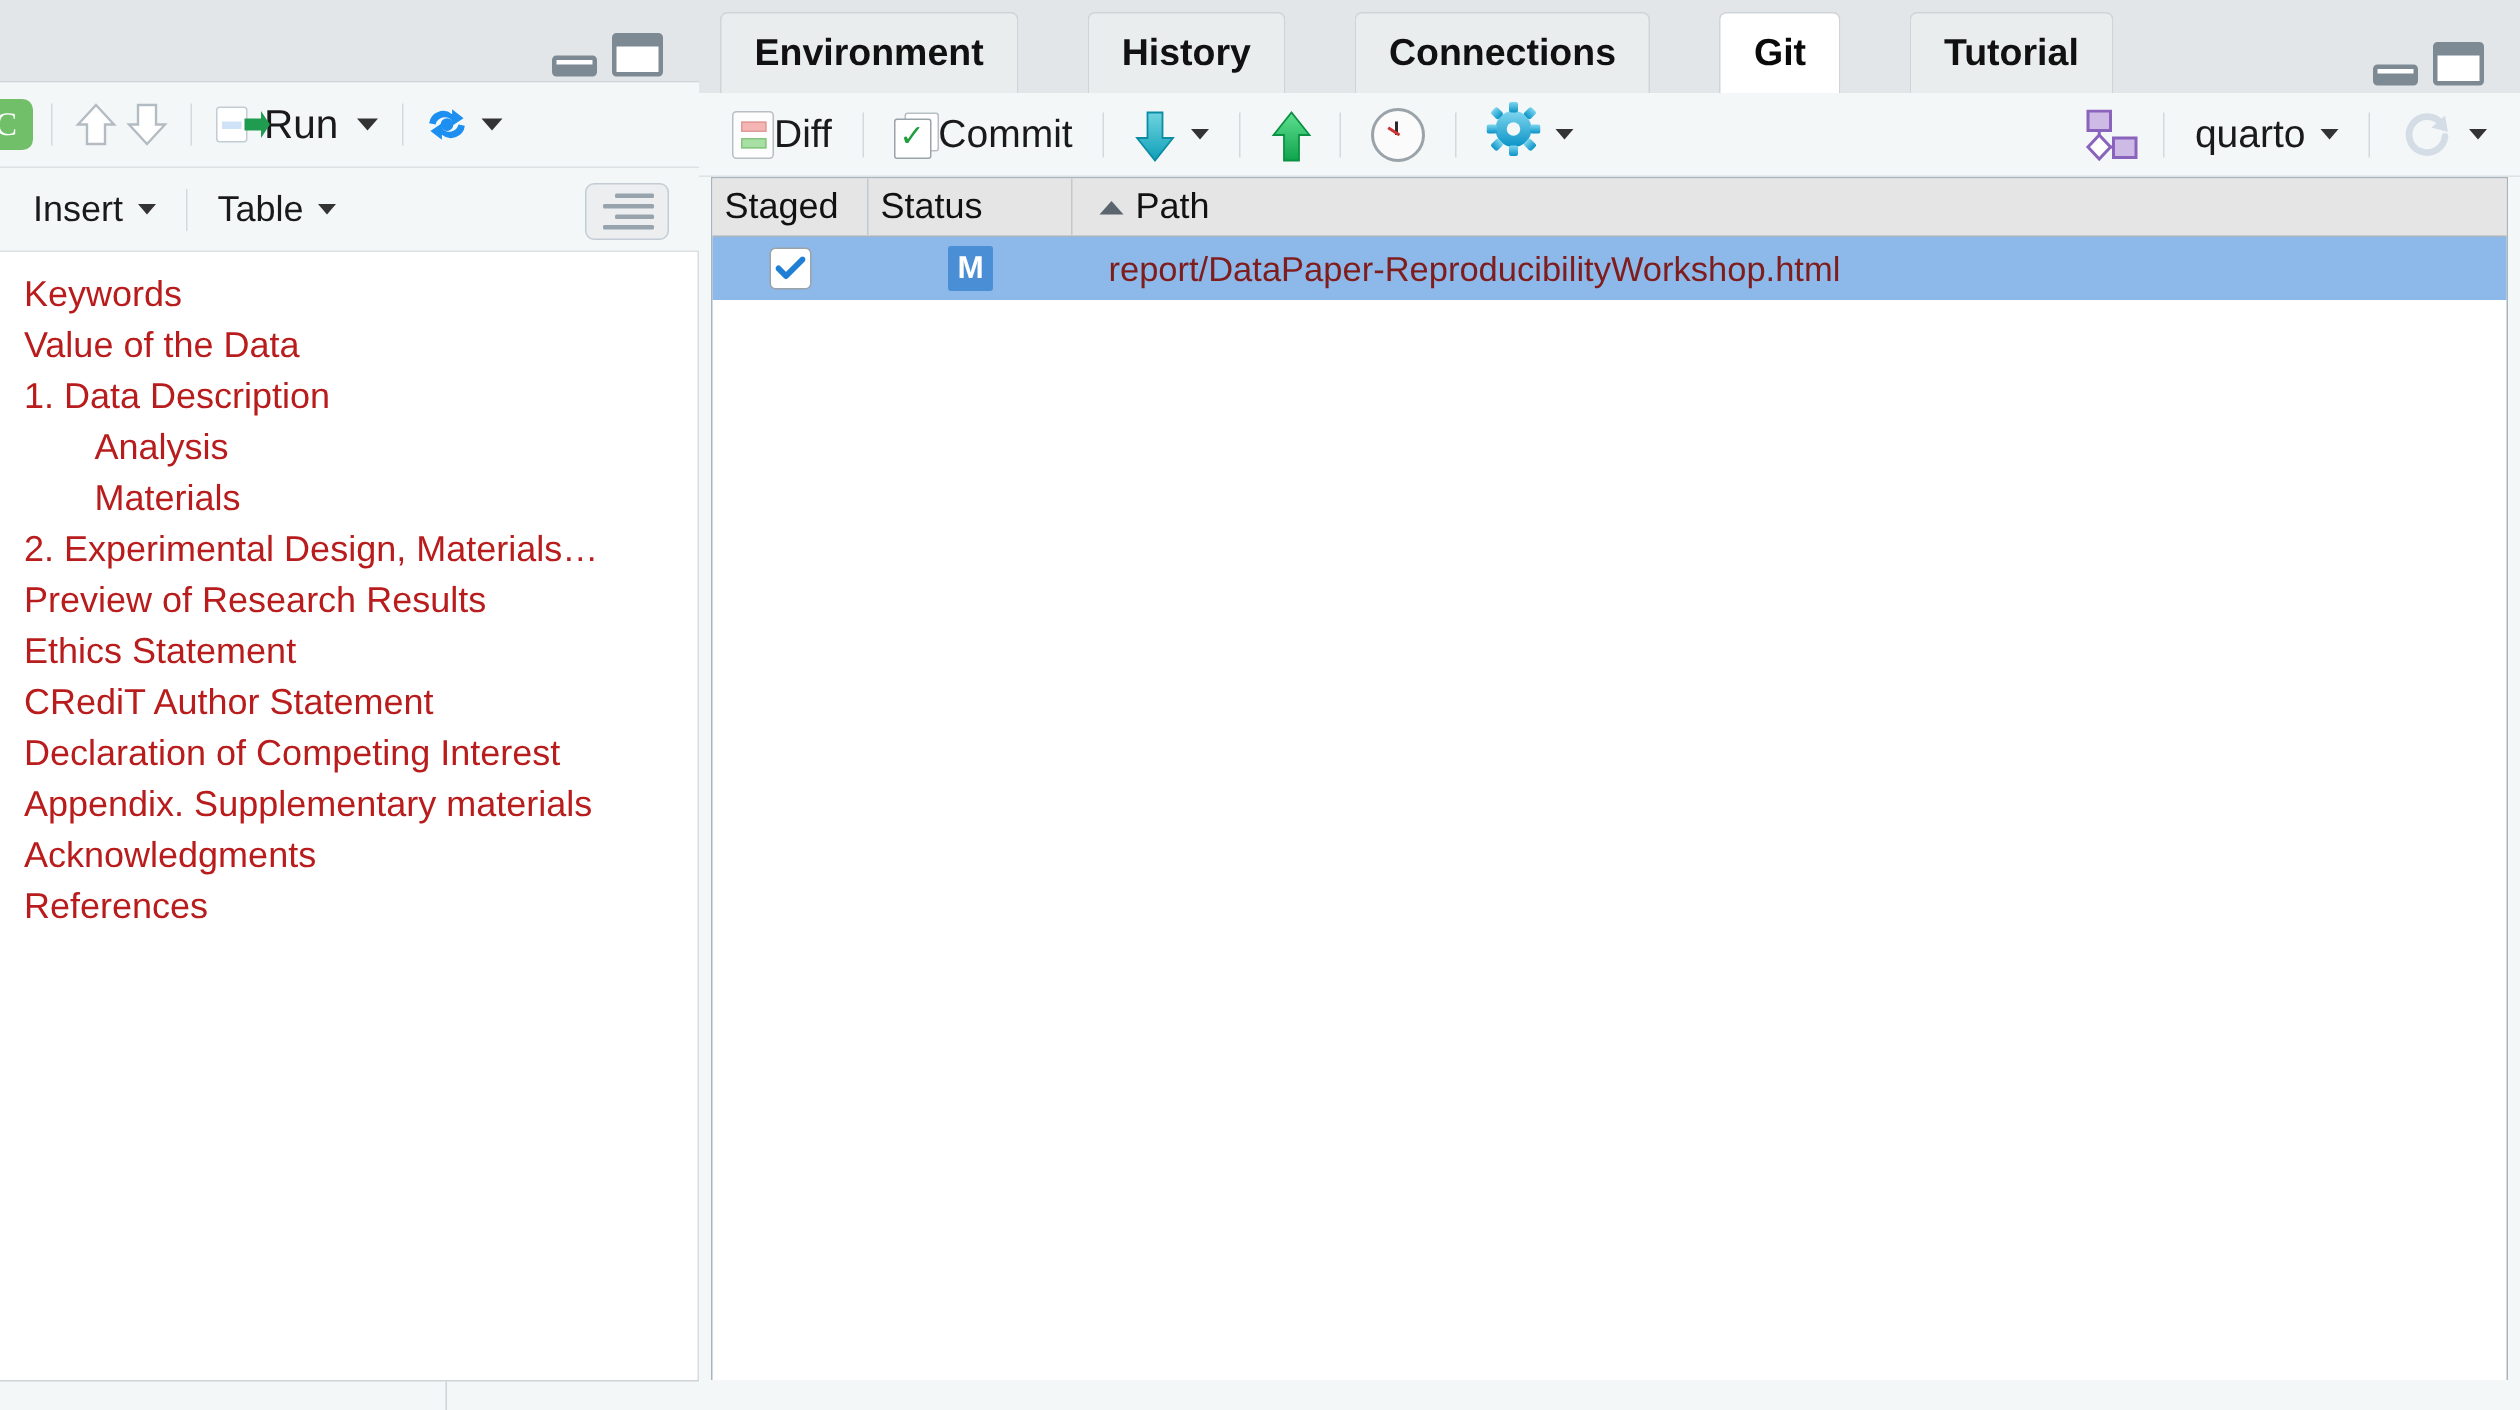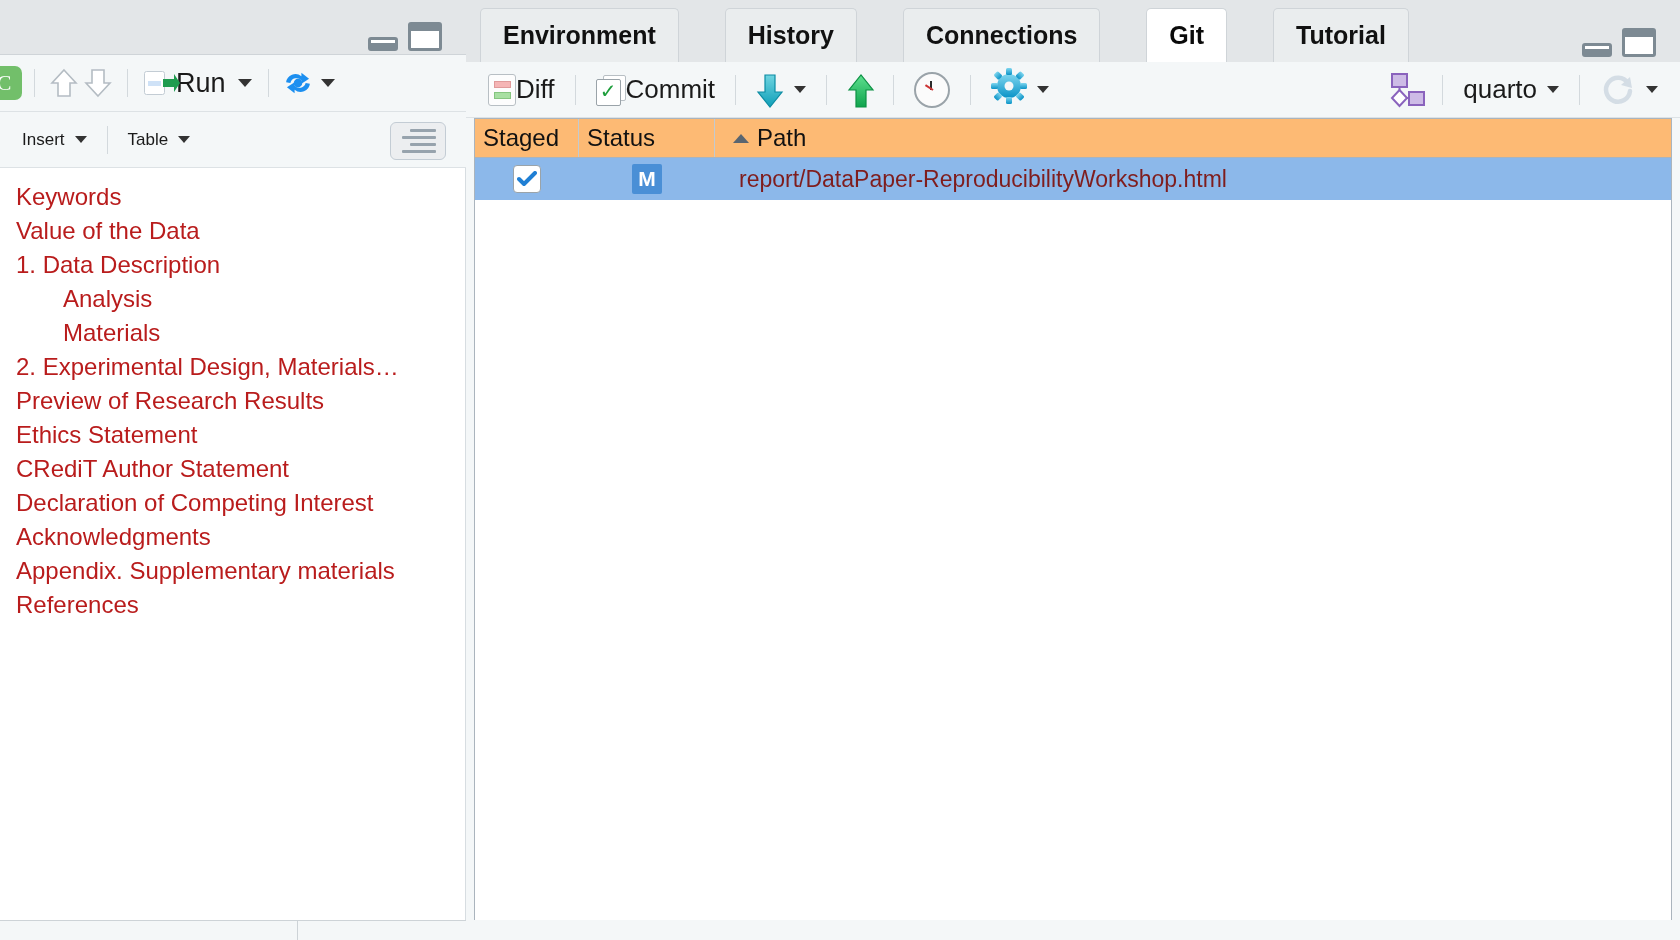--- a/index.html
+++ b/index.html
@@ -105,21 +105,21 @@
   .left-toolbar2 {
     position: absolute; left: 0; top: 112px;
     width: 466px; height: 56px;
     background: #f4f7f8;
     border-bottom: 1px solid #dde2e5;
     box-sizing: border-box;
     display: flex; align-items: center;
   }
   .menu-item {
     display: flex; align-items: center; gap: 10px;
-    font-size: 17px; color: #1a1a1a;
+    font-size: 24px; color: #1a1a1a;
     padding: 0 8px;
   }
   .outline-toggle {
     position: absolute; right: 20px; top: 10px;
     width: 56px; height: 38px;
     background: #eceef0;
     border: 1px solid #c3ccd4;
     border-radius: 6px;
     display: flex; flex-direction: column; align-items: flex-end;
     justify-content: center; gap: 4px;
@@ -263,21 +263,21 @@
   .git-table {
     position: absolute; left: 8px; top: 118px;
     width: 1198px; height: 806px;
     background: #ffffff;
     border: 1px solid #aab4bd;
     box-sizing: border-box;
   }
   .git-head {
     display: flex; height: 38px;
     border-bottom: 1px solid #aab4bd;
-    background: #fdba74;
+    background: #e5e5e5;
     align-items: flex-end;
   }
   .git-head .th {
     font-size: 24px; color: #111;
     padding-left: 8px;
     height: 38px; line-height: 38px;
     box-sizing: border-box;
     border-right: 1px solid #c2cad0;
   }
   .th-staged { width: 104px; }
@@ -408,22 +408,22 @@
         <li class="outline-item">Keywords</li>
         <li class="outline-item">Value of the Data</li>
         <li class="outline-item">1. Data Description</li>
         <li class="outline-item lvl2">Analysis</li>
         <li class="outline-item lvl2">Materials</li>
         <li class="outline-item">2. Experimental Design, Materials…</li>
         <li class="outline-item">Preview of Research Results</li>
         <li class="outline-item">Ethics Statement</li>
         <li class="outline-item">CRediT Author Statement</li>
         <li class="outline-item">Declaration of Competing Interest</li>
+        <li class="outline-item">Appendix. Supplementary materials</li>
         <li class="outline-item">Acknowledgments</li>
-        <li class="outline-item">Appendix. Supplementary materials</li>
         <li class="outline-item">References</li>
       </ul>
     </div>
 
     <div class="left-bottom-strip"></div>
   </div>
 
   <div class="right-pane">
 
     <div class="tabbar">

